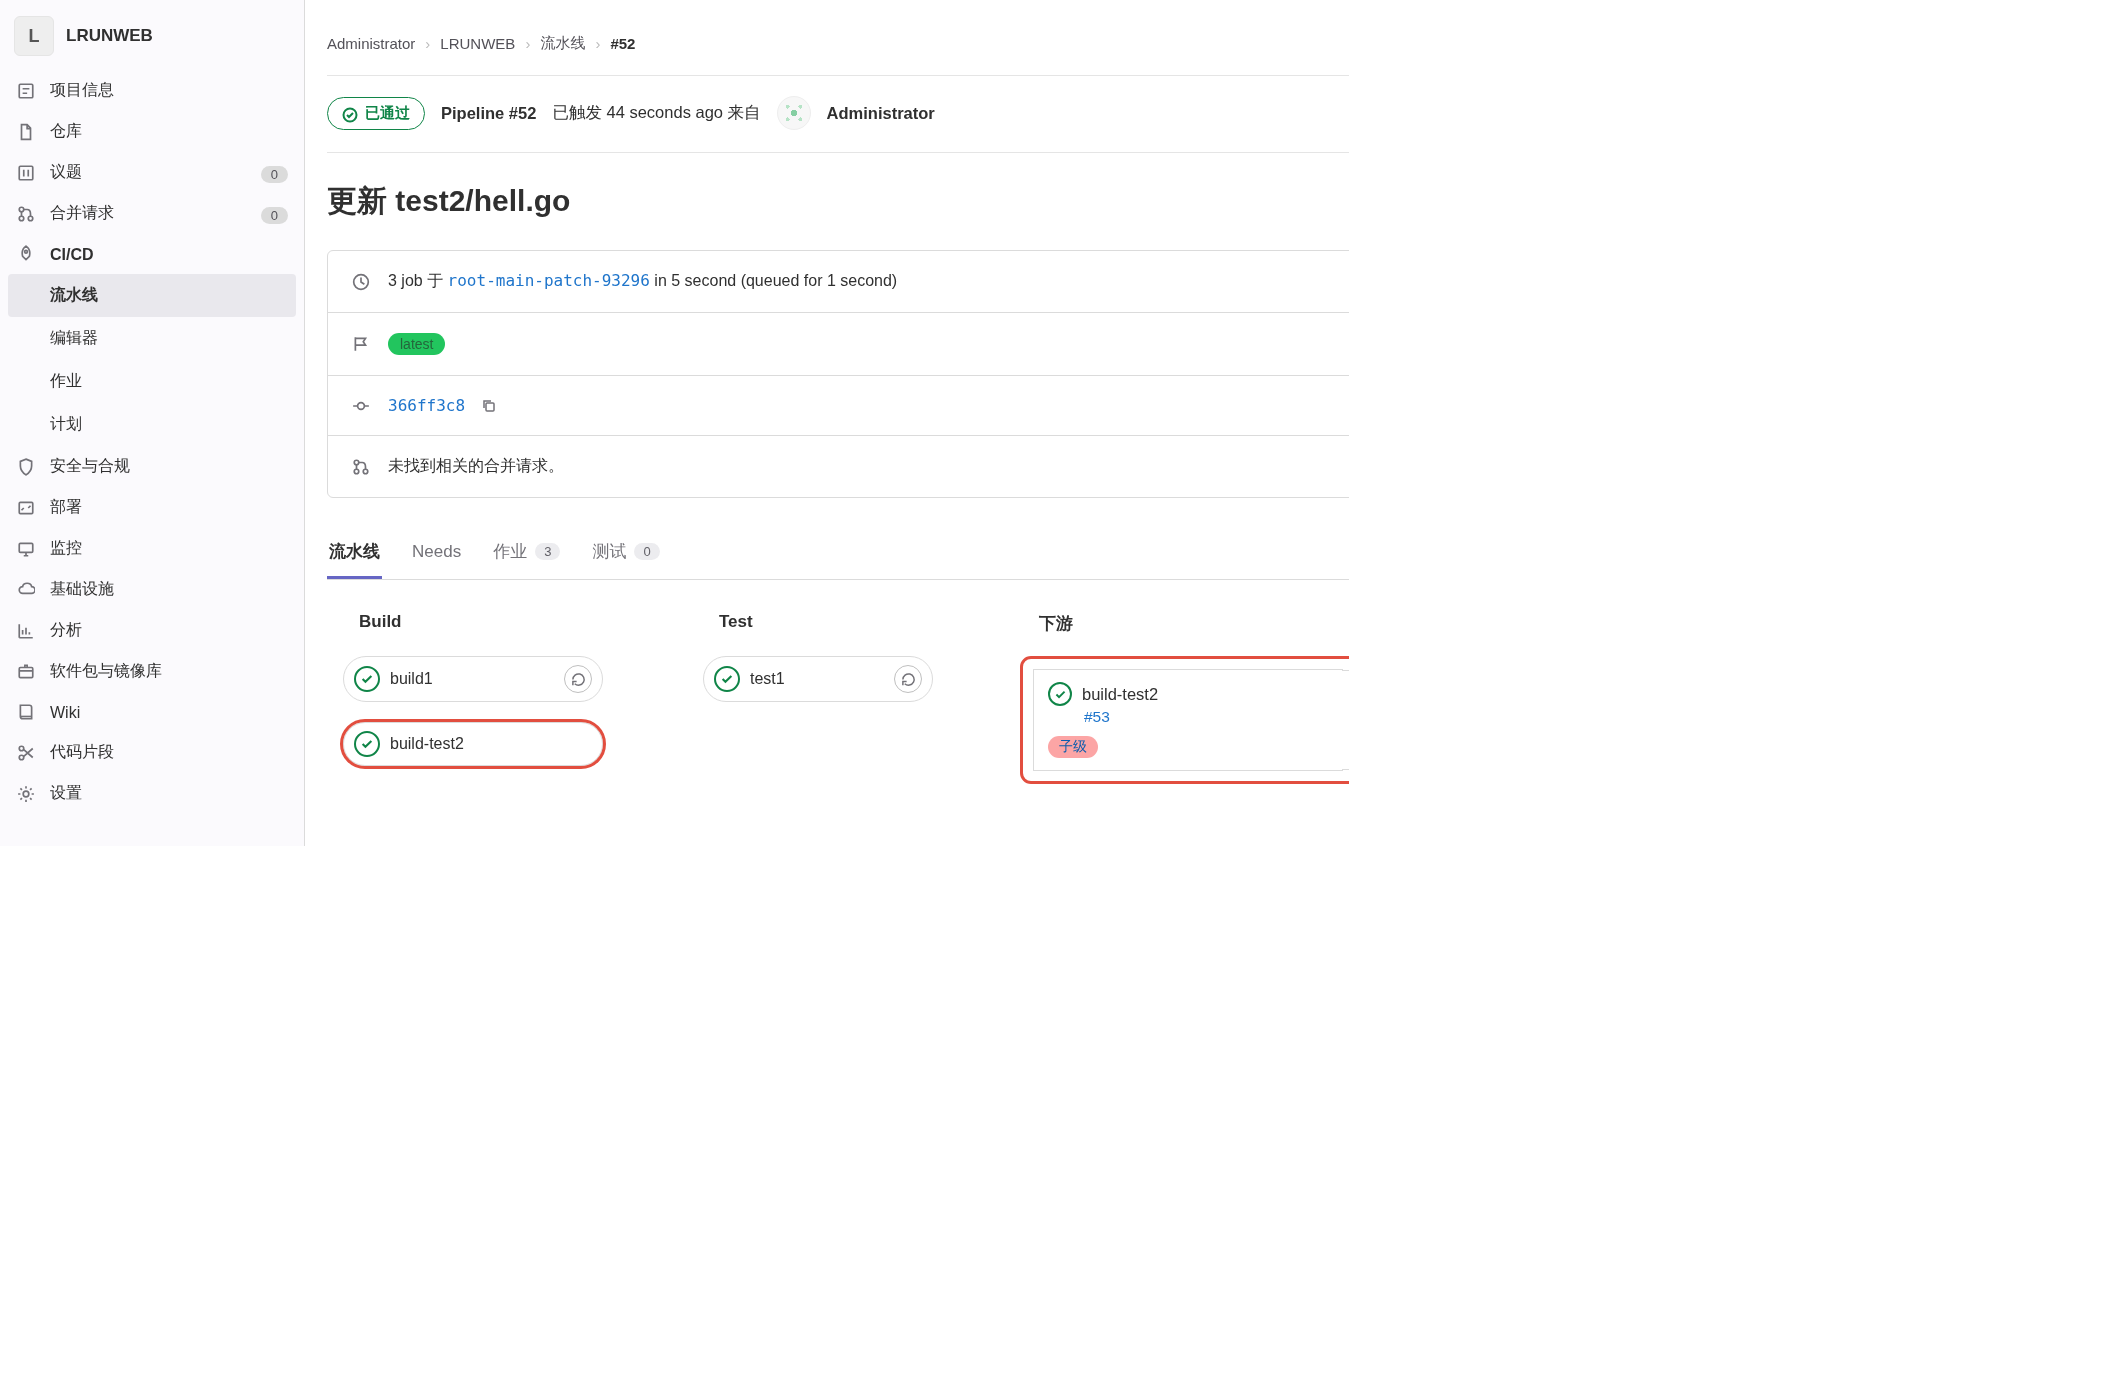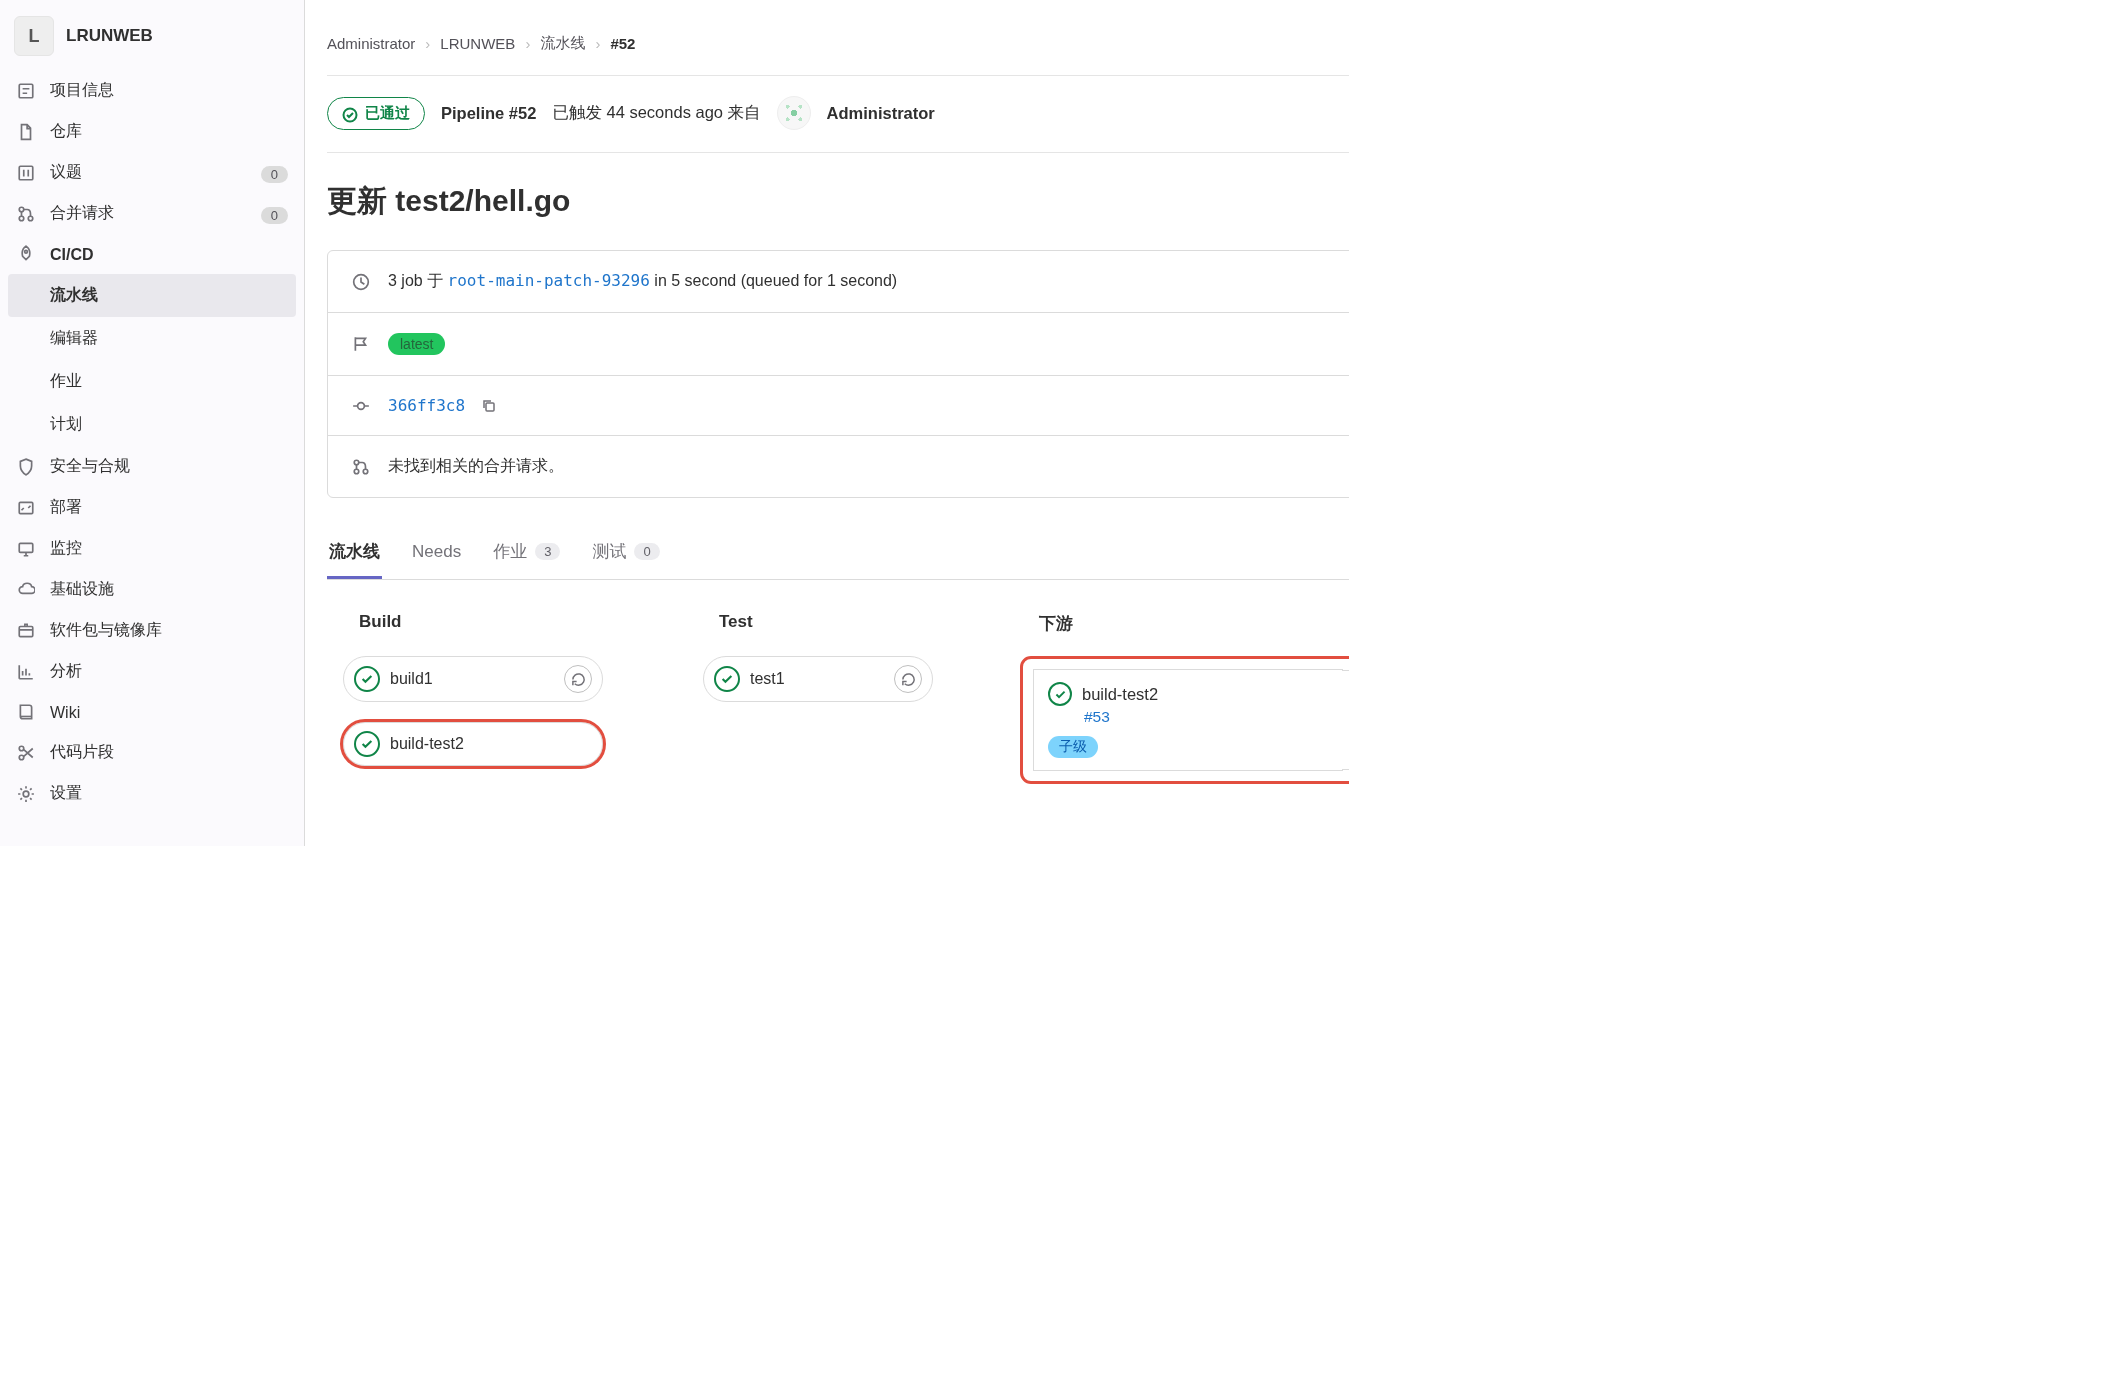--- a/index.html
+++ b/index.html
@@ -271,21 +271,21 @@
     gap: 10px;
     font-size: 16.5px;
   }
   .downstream-card .pipeline-link {
     color: #1f75cb;
     padding-left: 36px;
     font-size: 15.5px;
     padding-top: 2px;
   }
   .downstream-card .sub-badge {
-    background: #7dd3fc;
+    background: #fca5a5;
     color: #0b5cad;
     border-radius: 12px;
     padding: 2px 11px;
     font-size: 14px;
     display: inline-block;
     margin-top: 10px;
   }
   .downstream-expand {
     position: absolute;
     right: -32px;
@@ -408,34 +408,34 @@
         <svg width="18" height="18" viewBox="0 0 16 16" fill="none" stroke="currentColor" stroke-width="1.5">
             <path d="M5 11a3 3 0 010-6c.3-2 2-3 4-3s3.7 1 4 3a3 3 0 010 6H5z"></path>
           </svg>
       </span>
       <span class="label">基础设施</span>
     </div>
 
     <div class="nav-item">
       <span class="icon">
         <svg width="18" height="18" viewBox="0 0 16 16" fill="none" stroke="currentColor" stroke-width="1.5">
+            <path d="M2 14V2M2 14h12M5 11V7M8 11V5M11 11V9"></path>
+          </svg>
+      </span>
+      <span class="label">分析</span>
+    </div>
+
+    <div class="nav-item">
+      <span class="icon">
+        <svg width="18" height="18" viewBox="0 0 16 16" fill="none" stroke="currentColor" stroke-width="1.5">
             <rect x="2" y="4" width="12" height="9" rx="1"></rect>
             <path d="M2 7h12M7 4V2h2v2"></path>
           </svg>
       </span>
       <span class="label">软件包与镜像库</span>
-    </div>
-
-    <div class="nav-item">
-      <span class="icon">
-        <svg width="18" height="18" viewBox="0 0 16 16" fill="none" stroke="currentColor" stroke-width="1.5">
-            <path d="M2 14V2M2 14h12M5 11V7M8 11V5M11 11V9"></path>
-          </svg>
-      </span>
-      <span class="label">分析</span>
     </div>
 
     <div class="nav-item">
       <span class="icon">
         <svg width="18" height="18" viewBox="0 0 16 16" fill="none" stroke="currentColor" stroke-width="1.5">
             <path d="M3 2h8a2 2 0 012 2v10H5a2 2 0 01-2-2V2z"></path>
             <path d="M3 12h10"></path>
           </svg>
       </span>
       <span class="label">Wiki</span>

